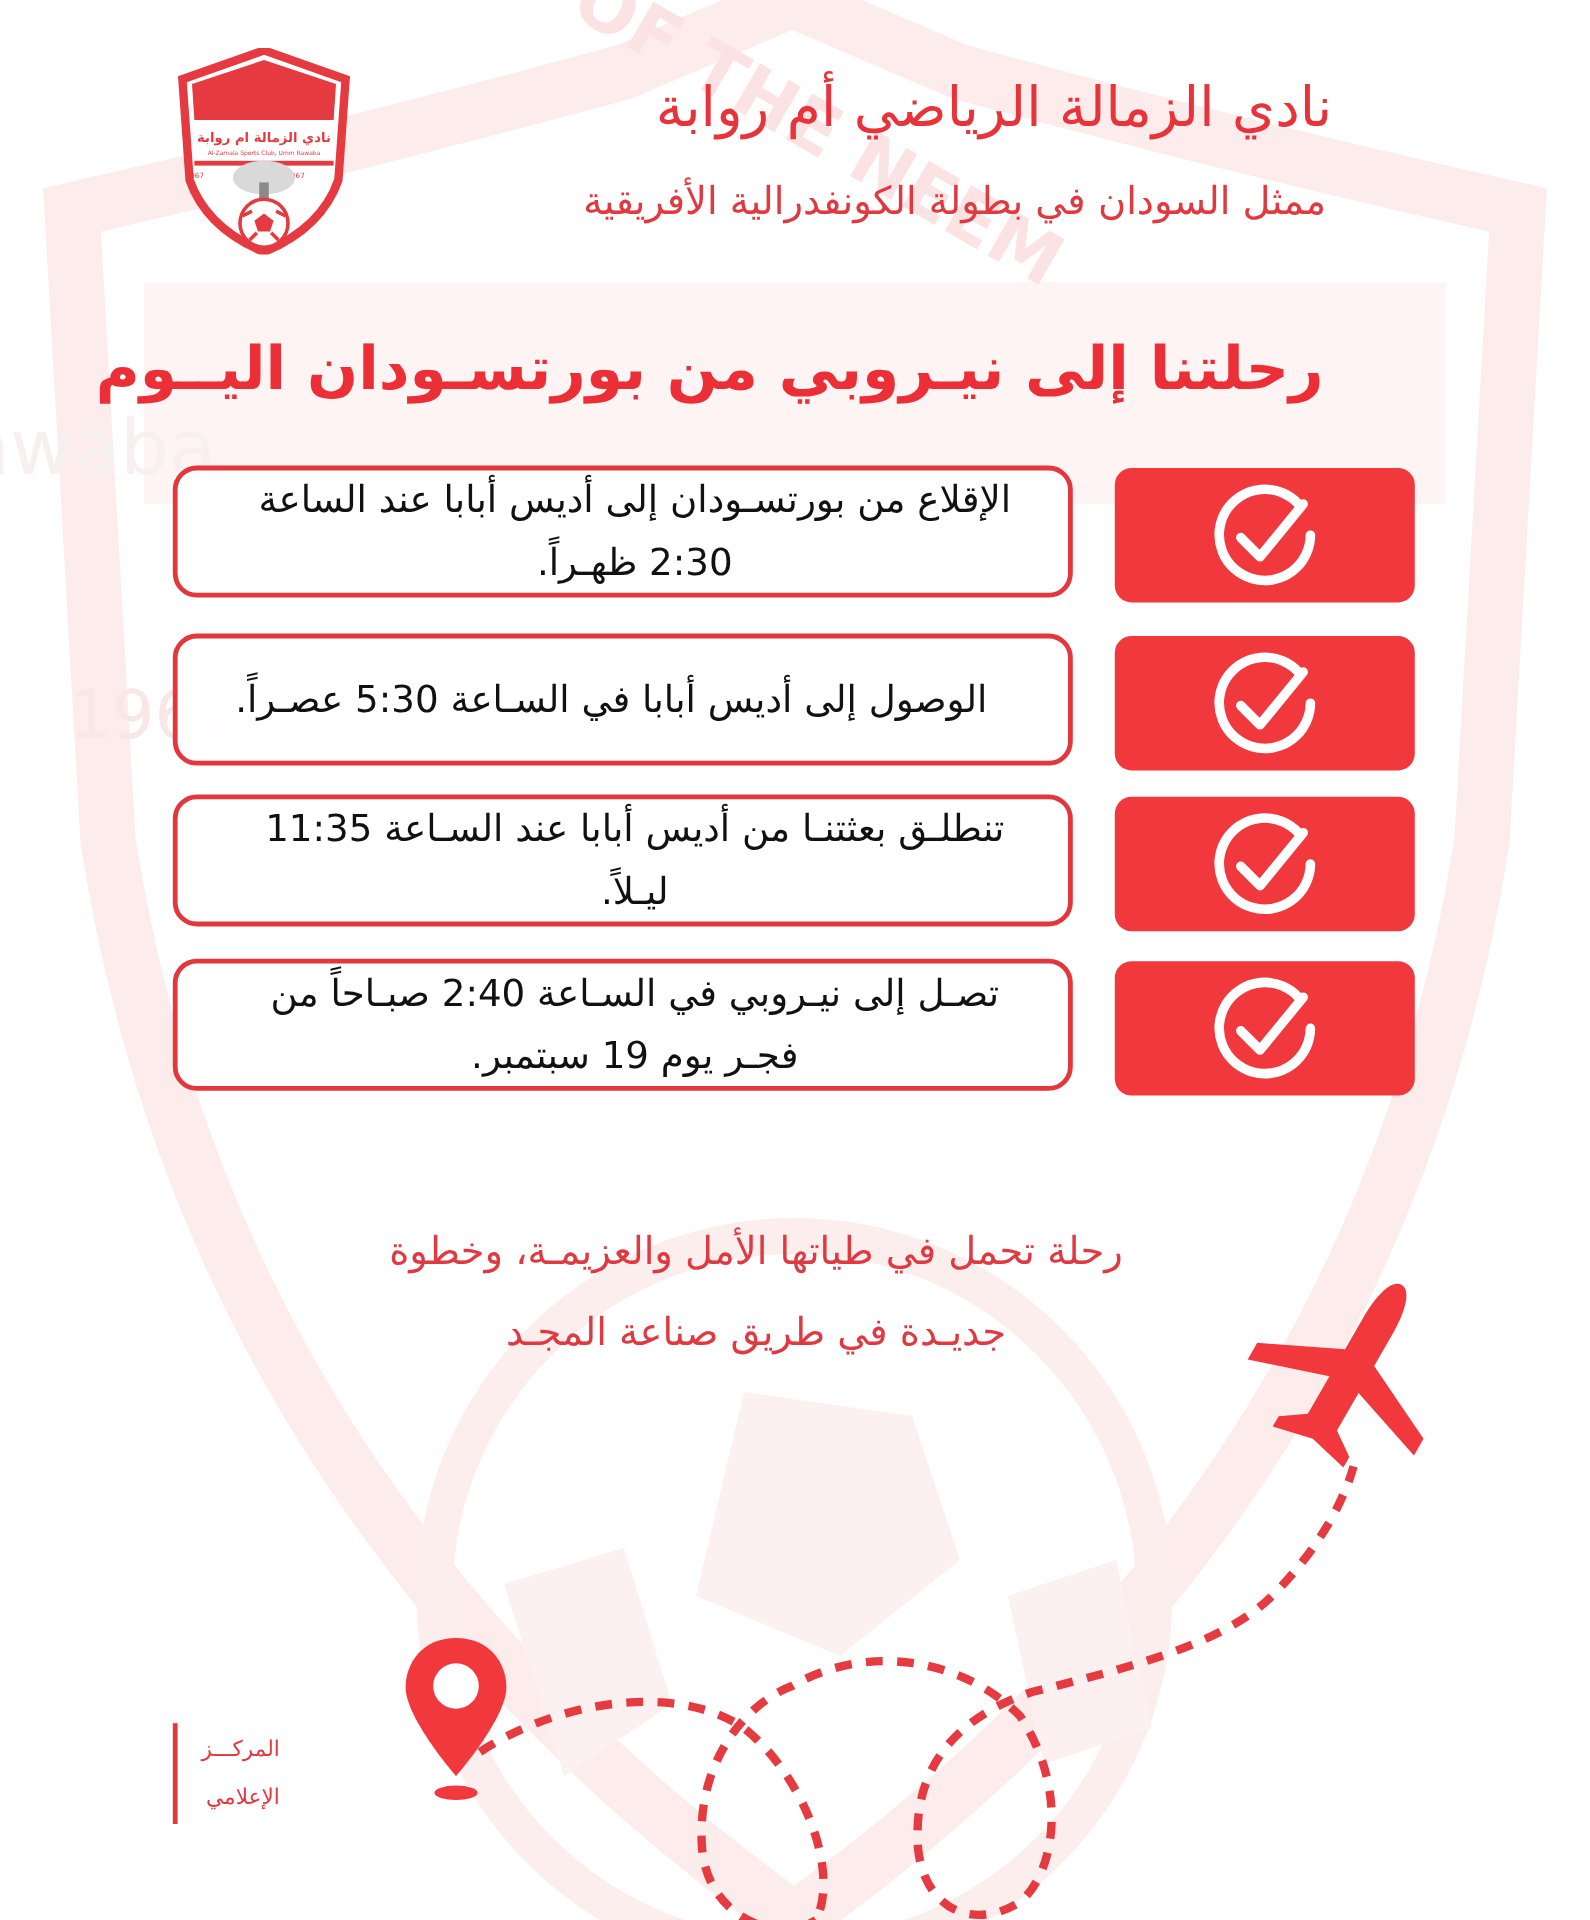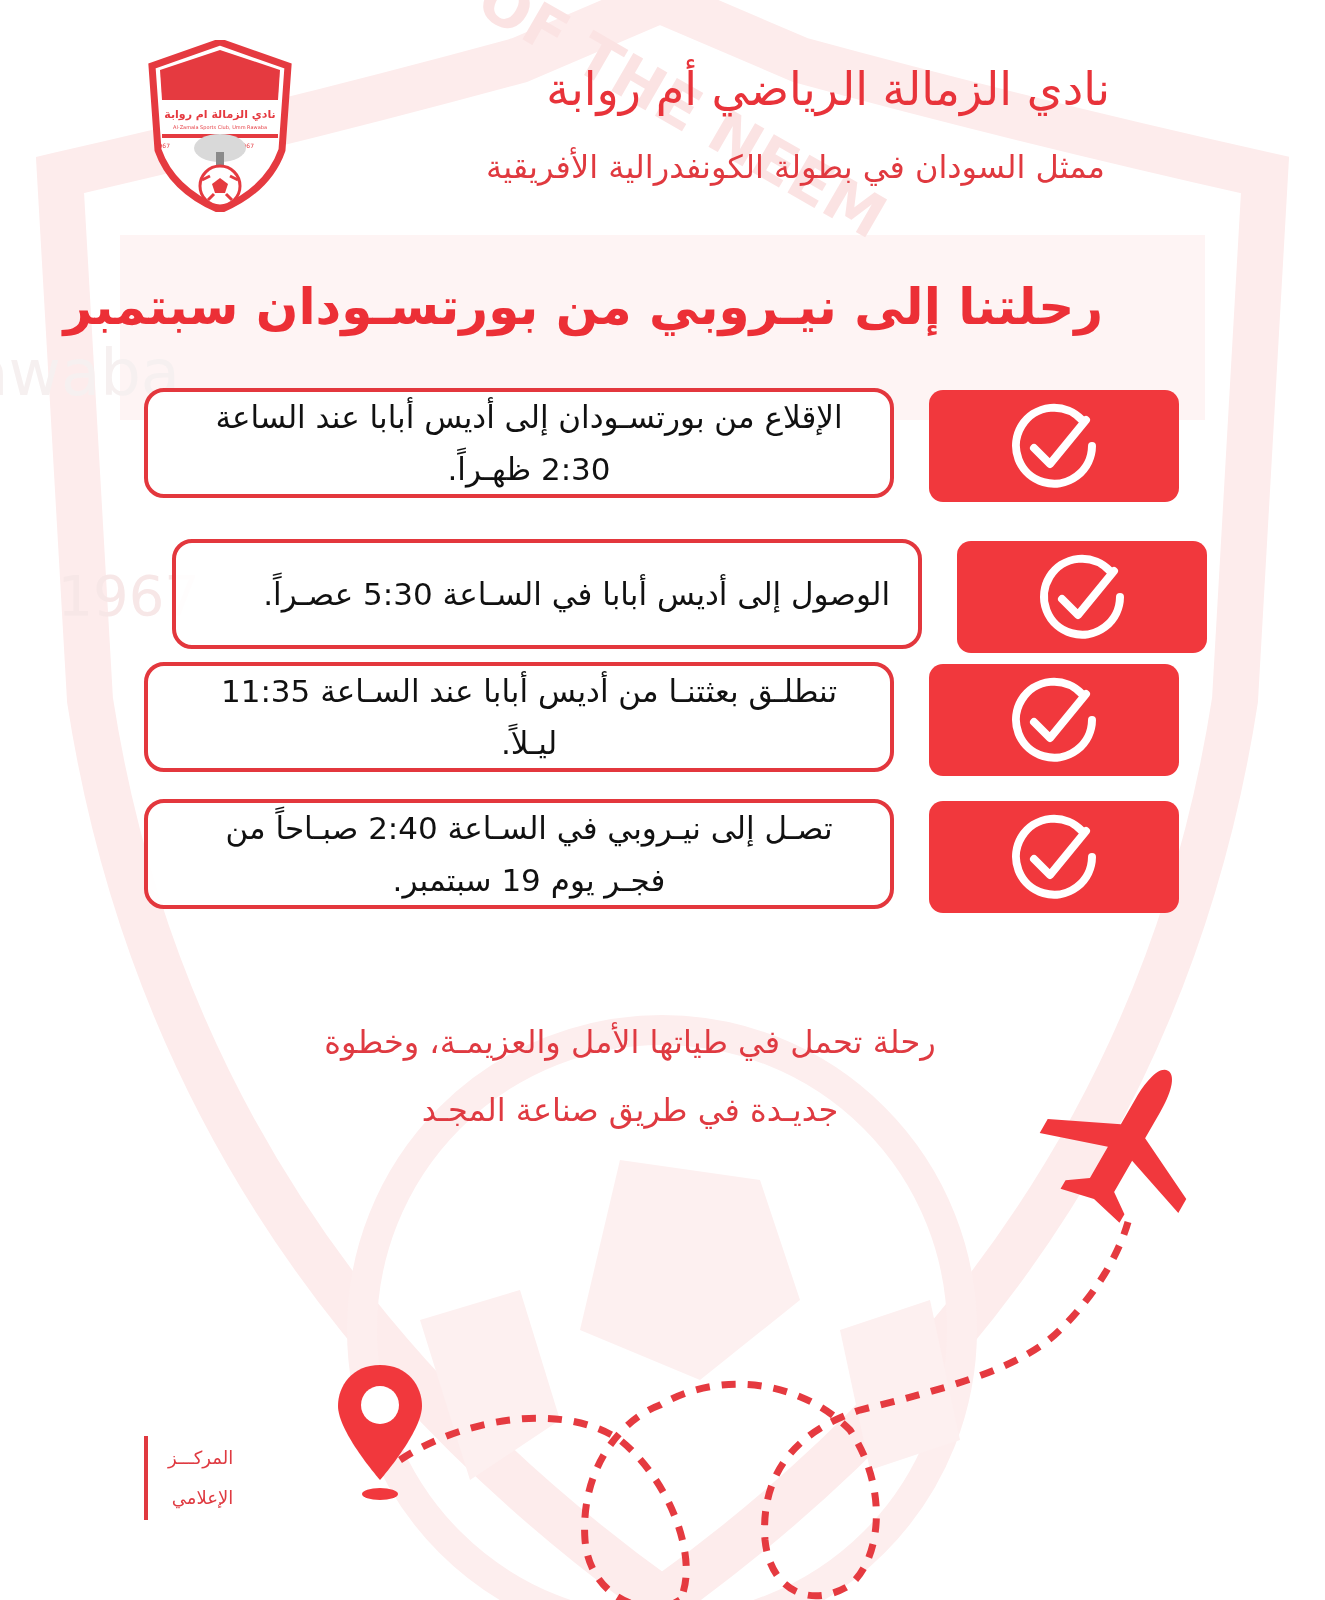--- a/index.html
+++ b/index.html
@@ -76,21 +76,21 @@
     left: 0;
     top: 0;
     width: 750px;
     height: 110px;
     border: 4px solid #e3373d;
     border-radius: 20px;
     background: rgba(255,255,255,0.92);
     box-sizing: border-box;
     display: flex;
     align-items: center;
-    justify-content: flex-start;
+    justify-content: flex-end;
     padding: 0 28px 0 48px;
   }
   .step-text {
     font-size: 31px;
     line-height: 52px;
     color: #111111;
     text-align: center;
     direction: rtl;
   }
   .step-badge {
@@ -171,36 +171,36 @@
   <ellipse cx="72" cy="108" rx="26" ry="14" fill="#d9d9d9"></ellipse>
   <rect x="68" y="112" width="8" height="26" fill="#8a8a8a"></rect>
   <circle cx="72" cy="146" r="20" fill="#ffffff" stroke="#e53a40" stroke-width="3"></circle>
   <polygon points="72,138 80,144 77,153 67,153 64,144" fill="#e53a40"></polygon>
   <path d="M54 140 L62 136 M90 140 L82 136 M60 160 L66 154 M84 160 L78 154" stroke="#e53a40" stroke-width="3"></path>
 </svg>
 
 <h1 class="club-title">نادي الزمالة الرياضي أم روابة</h1>
 <p class="club-subtitle">ممثل السودان في بطولة الكونفدرالية الأفريقية</p>
 
-<h2 class="trip-heading">رحلتنا إلى نيـروبي من بورتسـودان سبتمبر</h2>
+<h2 class="trip-heading">رحلتنا إلى نيـروبي من بورتسـودان اليــوم</h2>
 
 <div class="steps">
   <div class="step" style="top:0px;">
     <div class="step-box">
       <div class="step-text">الإقلاع من بورتسـودان إلى أديس أبابا عند الساعة 2:30 ظهـراً.</div>
     </div>
     <div class="step-badge">
       <svg width="100" height="100" viewBox="0 0 100 100">
         <path d="M78 24 A38 38 0 1 0 88 50" fill="none" stroke="#ffffff" stroke-width="8" stroke-linecap="round"></path>
         <path d="M30 52 L46 68 L82 24" fill="none" stroke="#ffffff" stroke-width="8" stroke-linecap="round" stroke-linejoin="round"></path>
       </svg>
     </div>
   </div>
 
-  <div class="step" style="top:151px;margin-left:28px;">
+  <div class="step" style="top:140px;">
     <div class="step-box">
       <div class="step-text">الوصول إلى أديس أبابا في السـاعة 5:30 عصـراً.</div>
     </div>
     <div class="step-badge">
       <svg width="100" height="100" viewBox="0 0 100 100">
         <path d="M78 24 A38 38 0 1 0 88 50" fill="none" stroke="#ffffff" stroke-width="8" stroke-linecap="round"></path>
         <path d="M30 52 L46 68 L82 24" fill="none" stroke="#ffffff" stroke-width="8" stroke-linecap="round" stroke-linejoin="round"></path>
       </svg>
     </div>
   </div>

